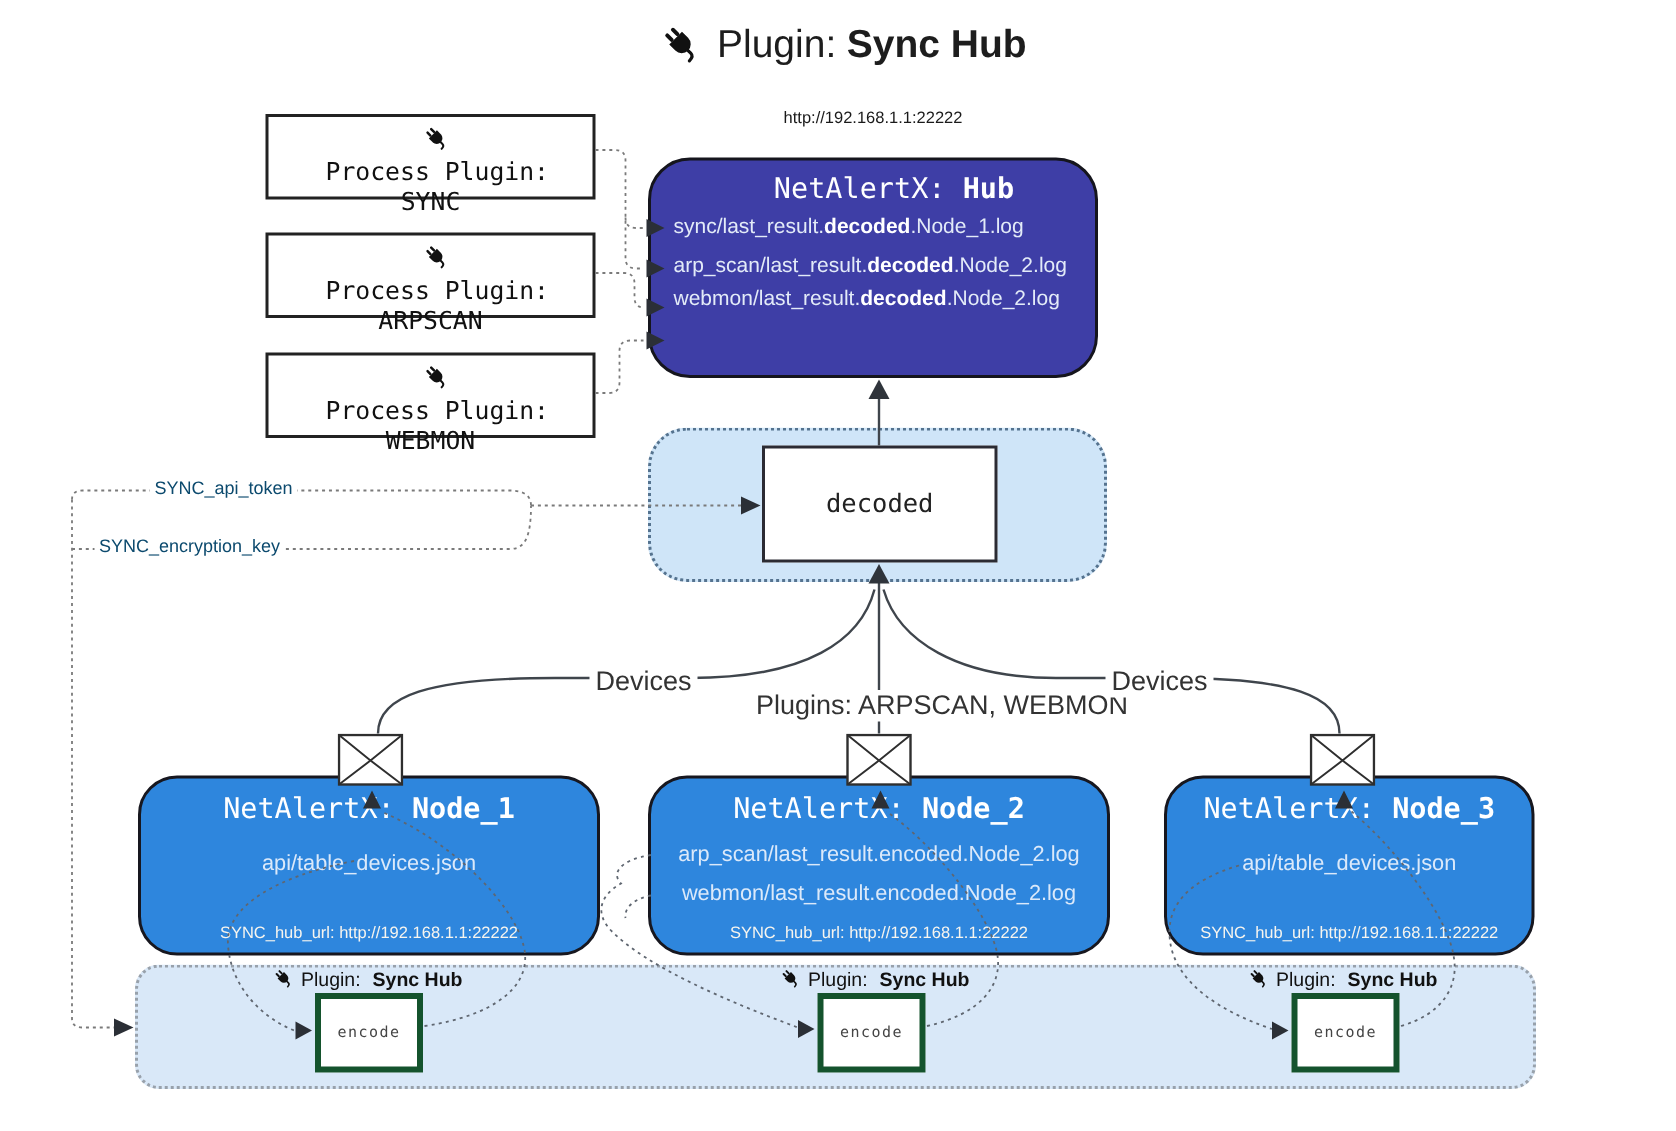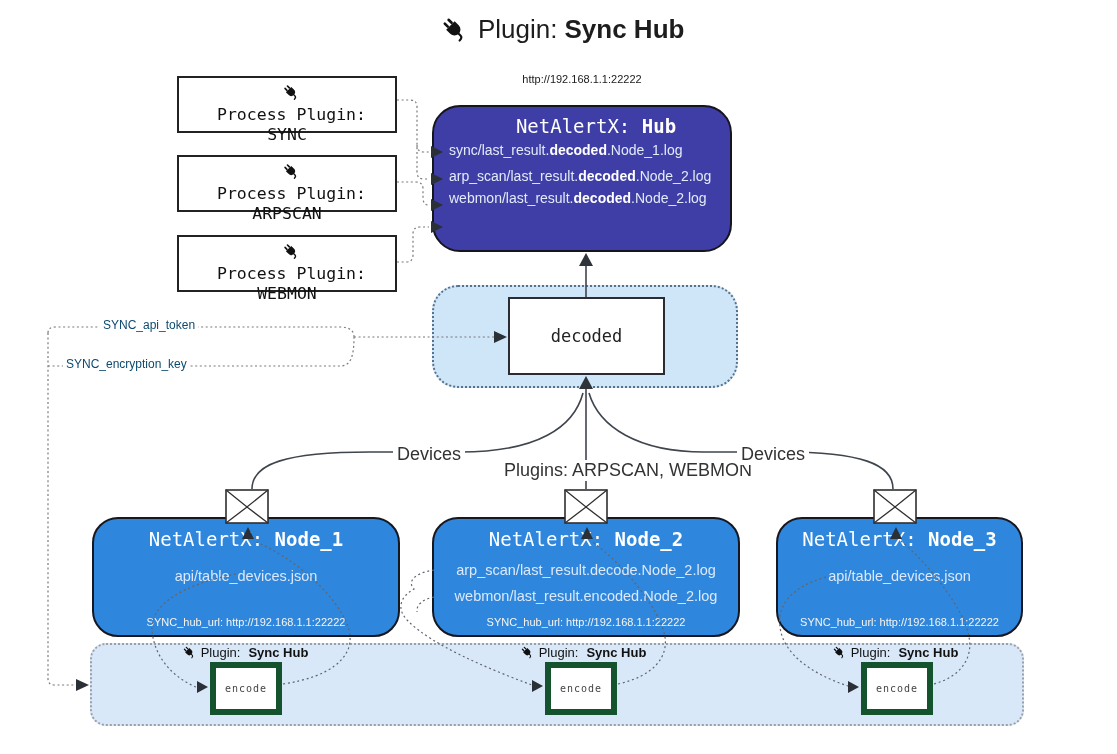--- a/index.html
+++ b/index.html
@@ -50,21 +50,21 @@
   .node-file{text-align:center;font-size:14.5px;line-height:24px;color:#dbe9fa;}
   .node-url{position:absolute;bottom:7px;left:0;width:100%;text-align:center;font-size:11px;color:#f7f5ef;}
 
   
   .band{position:absolute;left:90px;top:643px;width:934px;height:83px;box-sizing:border-box;
         background:#d9e8f8;border:2px dotted #98a1ab;border-radius:16px;z-index:1;}
   .enc-label{position:absolute;top:645px;width:170px;display:flex;align-items:center;justify-content:center;
         gap:4px;font-size:13px;color:#111;z-index:45;}
   .enc-label b{font-weight:bold;margin-left:4px;}
   .enc-box{position:absolute;top:662px;width:72px;height:53px;box-sizing:border-box;background:#fff;
-        border:6px solid #14532d;display:flex;align-items:center;justify-content:center;z-index:45;
+        border:4px solid #14532d;display:flex;align-items:center;justify-content:center;z-index:45;
         font-size:10px;letter-spacing:1px;color:#444;}
 
   .envelope{position:absolute;top:489px;z-index:45;}
 
   .overlay{position:absolute;left:0;top:0;z-index:40;pointer-events:none;}
   .dot{fill:none;stroke:#7a7a7a;stroke-width:1.2;stroke-dasharray:2 2.6;}
   .dot2{fill:none;stroke:#5f6670;stroke-width:1.2;stroke-dasharray:2 2.8;}
   .solid{fill:none;stroke:#3f454c;stroke-width:1.6;}
   .ah{fill:#2b2f36;}
   .ah2{fill:#2f343b;}
@@ -149,21 +149,21 @@
   <div class="node" style="left:92px;width:308px;">
     <div class="node-title mono"><span>NetAlertX: </span><b>Node_1</b></div>
     <div class="node-files" style="margin-top:14px;">
       <div class="node-file">api/table_devices.json</div>
     </div>
     <div class="node-url">SYNC_hub_url: http://192.168.1.1:22222</div>
   </div>
   <div class="node" style="left:432px;width:308px;">
     <div class="node-title mono"><span>NetAlertX: </span><b>Node_2</b></div>
     <div class="node-files" style="margin-top:8px;">
-      <div class="node-file">arp_scan/last_result.decode.Node_2.log</div>
+      <div class="node-file">arp_scan/last_result.encoded.Node_2.log</div>
       <div class="node-file" style="margin-top:2px;">webmon/last_result.encoded.Node_2.log</div>
     </div>
     <div class="node-url">SYNC_hub_url: http://192.168.1.1:22222</div>
   </div>
   <div class="node" style="left:776px;width:247px;">
     <div class="node-title mono"><span>NetAlertX: </span><b>Node_3</b></div>
     <div class="node-files" style="margin-top:14px;">
       <div class="node-file">api/table_devices.json</div>
     </div>
     <div class="node-url">SYNC_hub_url: http://192.168.1.1:22222</div>

